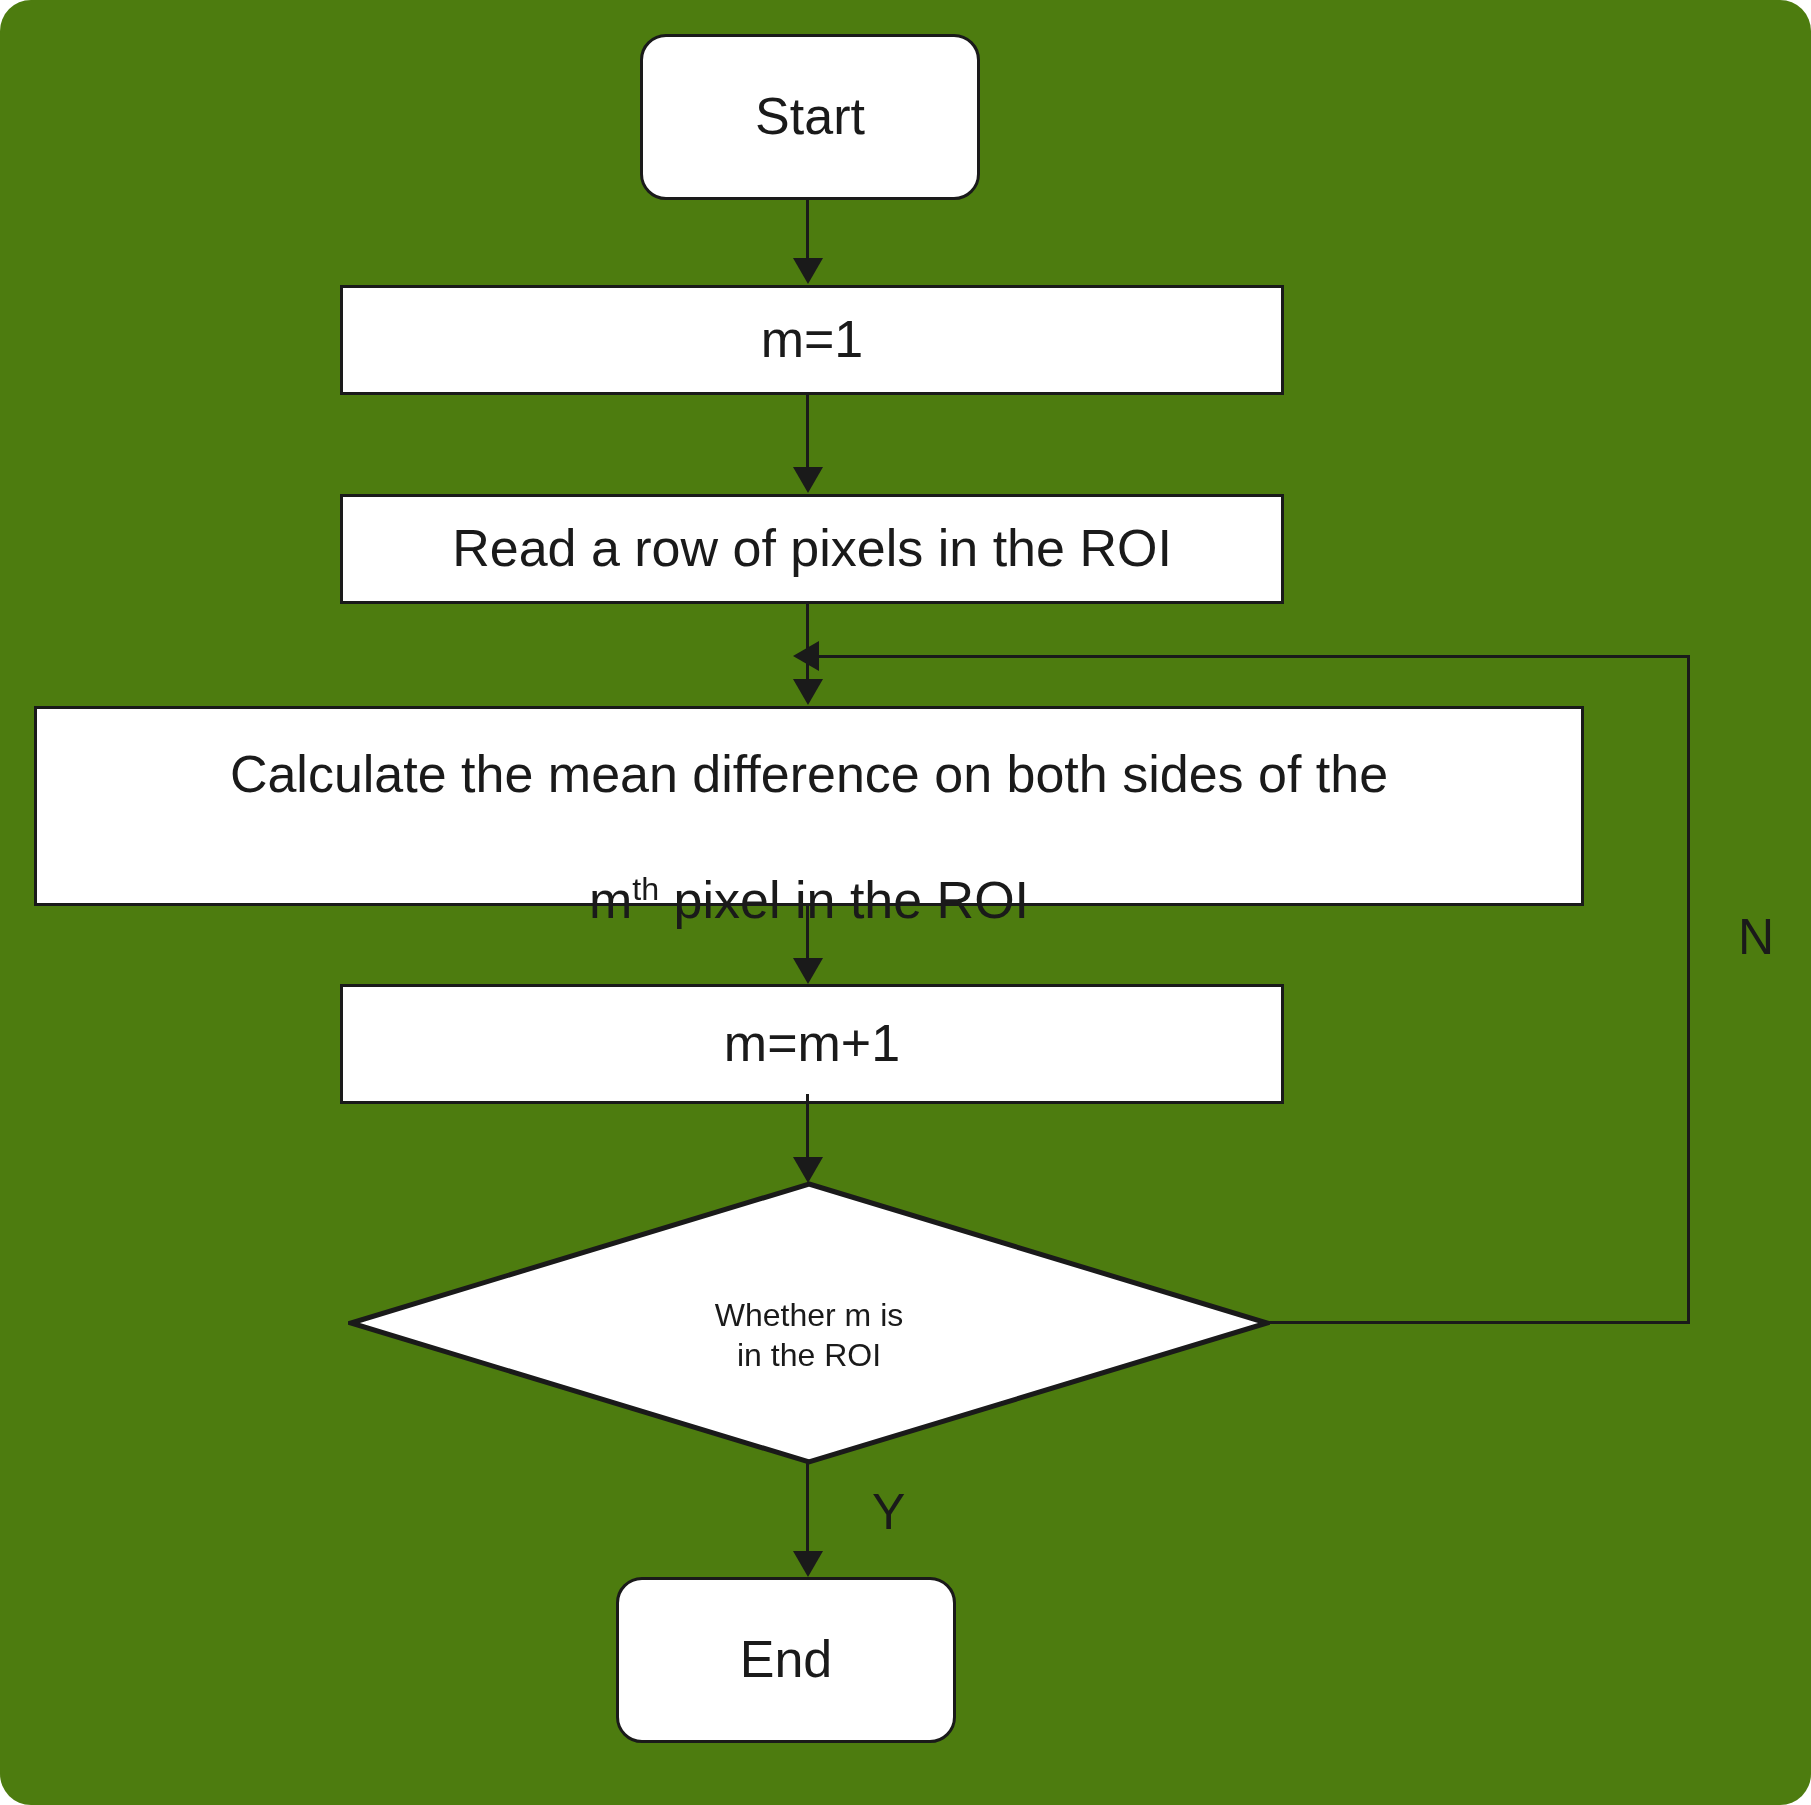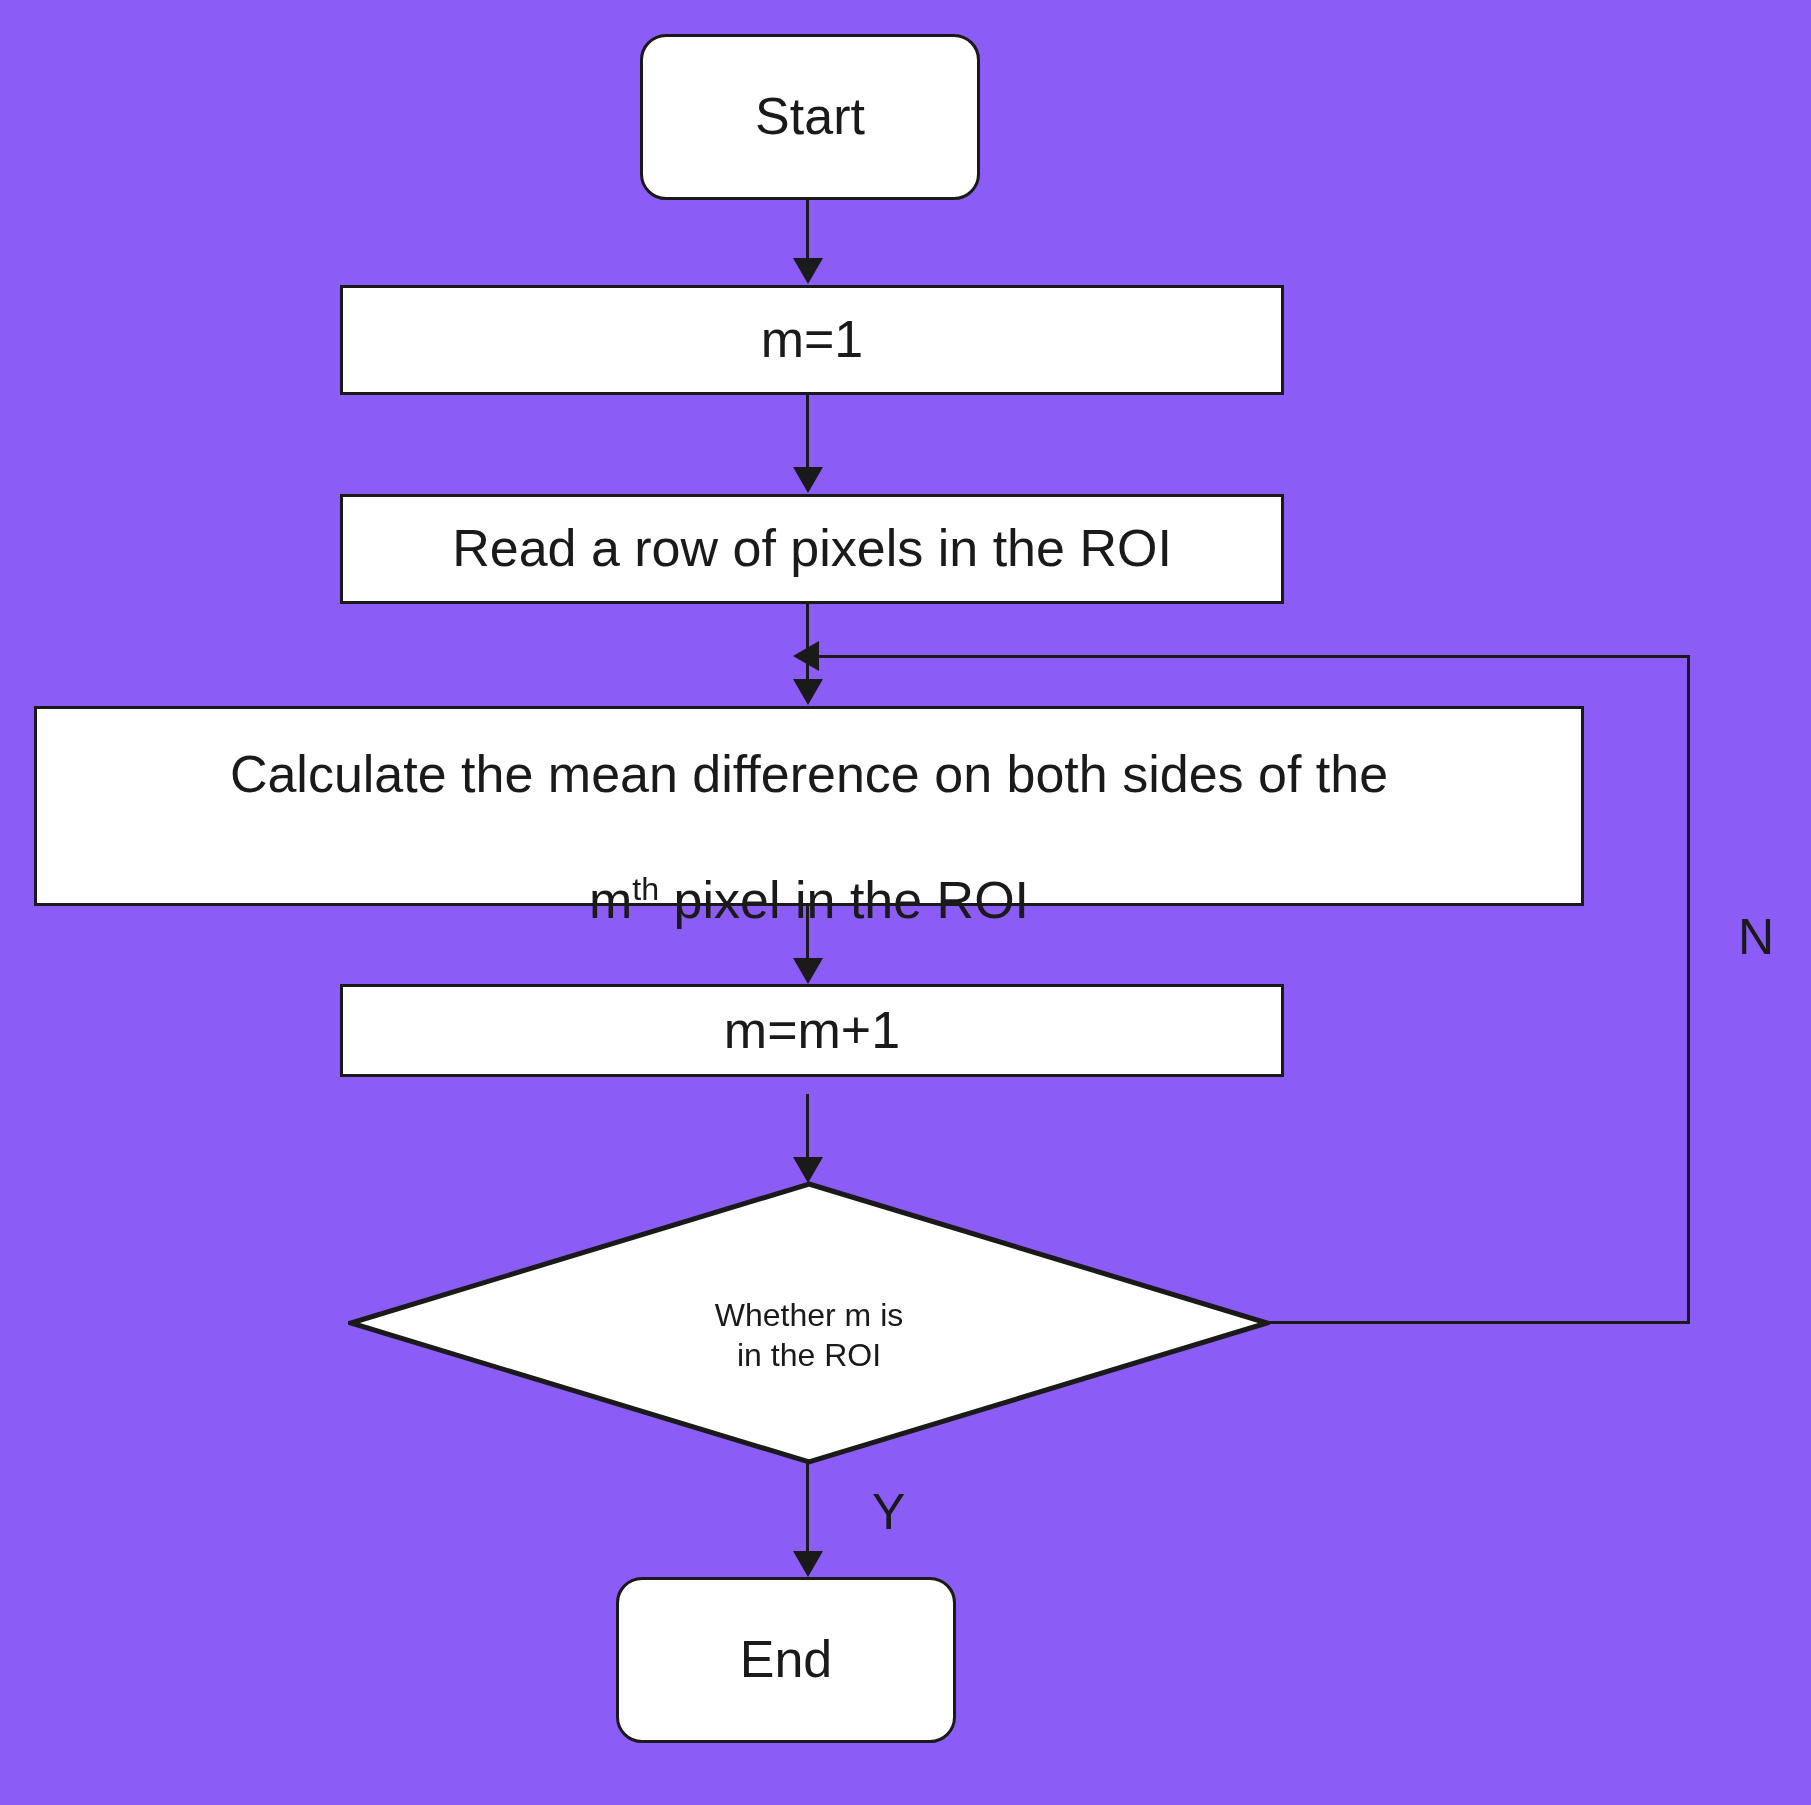--- a/index.html
+++ b/index.html
@@ -9,22 +9,23 @@
     background: #ffffff;
   }
   body {
     font-family: "Liberation Sans", "DejaVu Sans", sans-serif;
     color: #000000;
   }
   #canvas {
     position: relative;
     width: 1811px;
     height: 1805px;
-    background: #8b5cf6;
+    background: #4d7c0f;
     overflow: hidden;
+    border-radius: 31px;
   }
   .node {
     position: absolute;
     box-sizing: border-box;
     border: 3px solid #1a1a1a;
     background: #ffffff;
     display: flex;
     align-items: center;
     justify-content: center;
     text-align: center;
@@ -38,21 +39,21 @@
     display: block;
     padding: 0 10px;
     white-space: pre-line;
   }
 
   
   #node-start      { left: 640px;  top: 34px;   width: 340px;  height: 166px; font-size: 52px; }
   #node-init       { left: 340px;  top: 285px;  width: 944px;  height: 110px; font-size: 52px; align-items: center; }
   #node-read       { left: 340px;  top: 494px;  width: 944px;  height: 110px; font-size: 52px; }
   #node-calc       { left: 34px;   top: 706px;  width: 1550px; height: 200px; font-size: 52px; }
-  #node-incr       { left: 340px;  top: 984px;  width: 944px;  height: 93px; font-size: 52px; }
+  #node-incr       { left: 340px;  top: 984px;  width: 944px;  height: 120px; font-size: 52px; }
   #node-end        { left: 616px;  top: 1577px; width: 340px;  height: 166px; font-size: 52px; }
 
   
   #node-decision {
     position: absolute;
     left: 348px;
     top: 1181px;
     width: 922px;
     height: 284px;
   }

